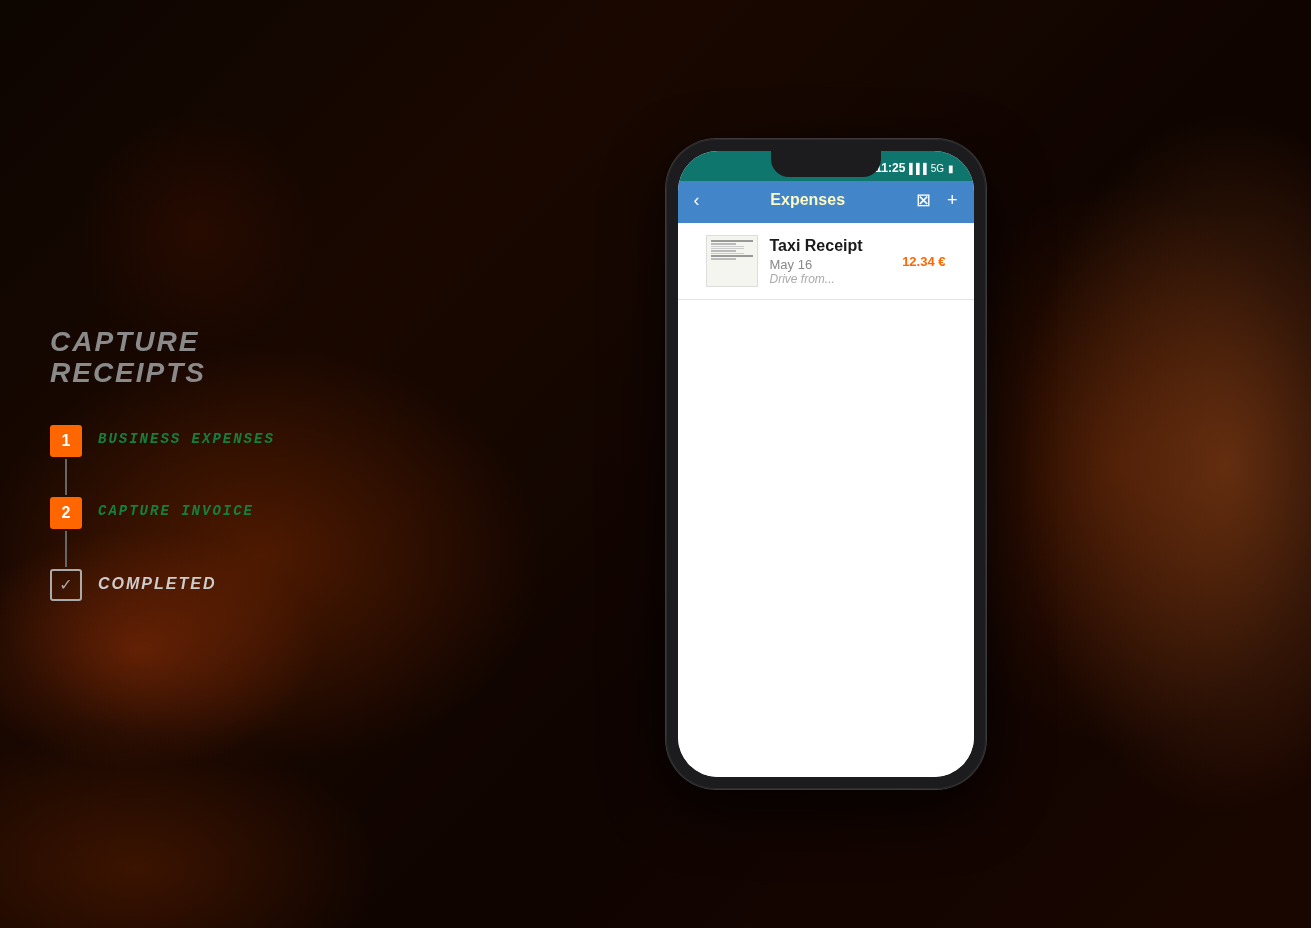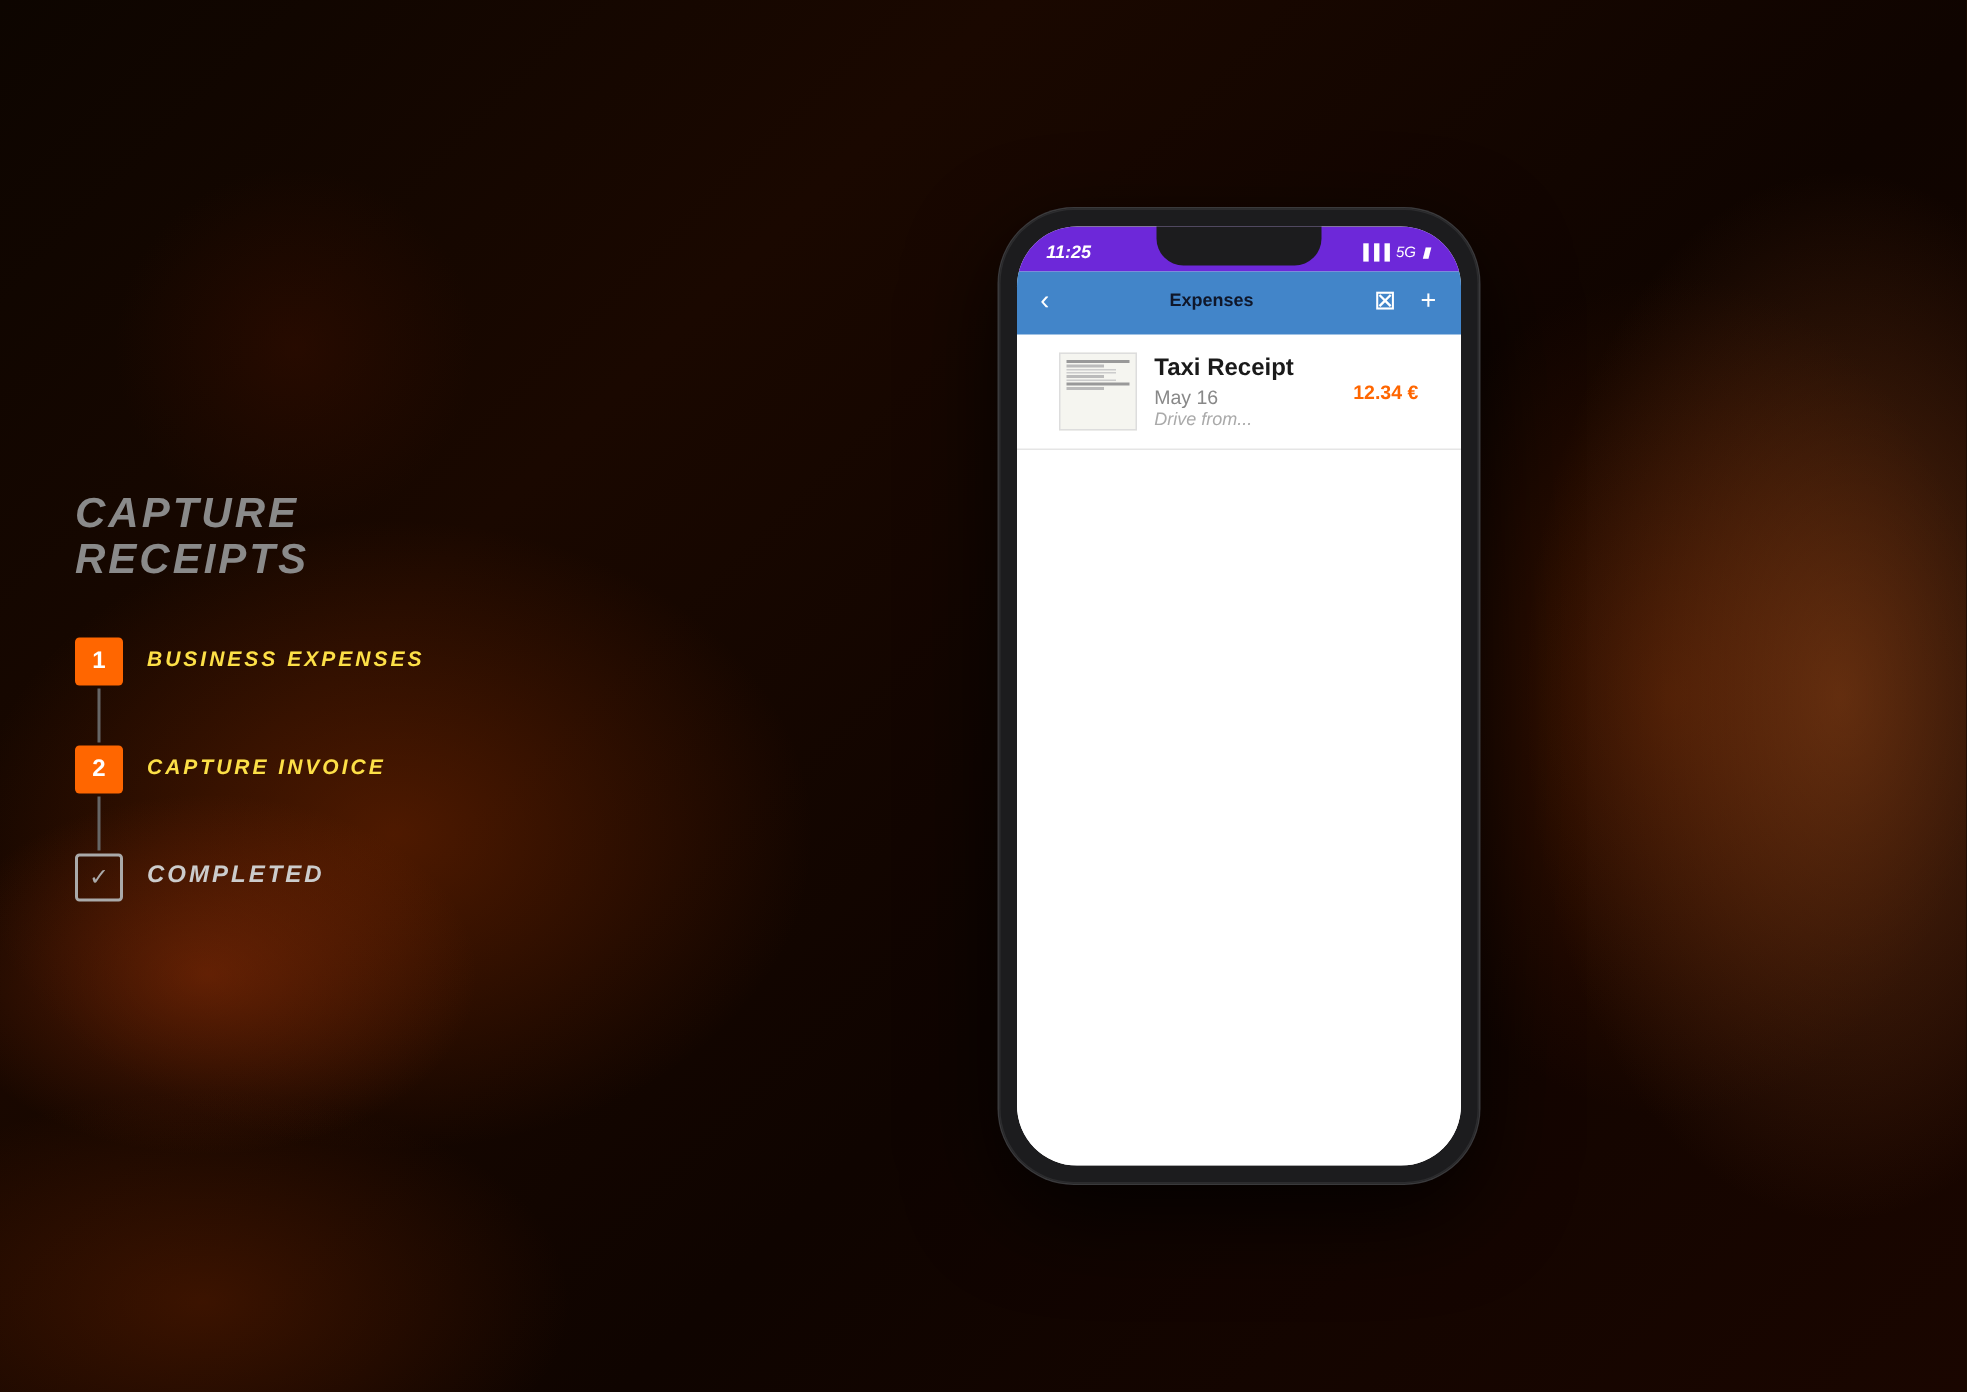--- a/index.html
+++ b/index.html
@@ -125,25 +125,26 @@
     .step-line {
       width: 2px;
       height: 36px;
       background: #666;
       margin: 2px 0;
     }
 
     .step-label {
       font-size: 14px;
       font-weight: 900;
-      color: #fde047;
+      color: #15803d;
       letter-spacing: 2px;
       text-transform: uppercase;
       margin-top: 6px;
       font-style: italic;
+      font-family: Liberation Mono, monospace;
     }
 
     .step-label-check {
       font-size: 16px;
       font-weight: 900;
       color: #cccccc;
       letter-spacing: 2px;
       text-transform: uppercase;
       margin-top: 6px;
       font-style: italic;
@@ -176,27 +177,26 @@
       height: 100%;
       background: white;
       border-radius: 40px;
       overflow: hidden;
       display: flex;
       flex-direction: column;
     }
 
     
     .status-bar {
-      background: #6d28d9;
+      background: #0f766e;
       padding: 10px 20px 6px;
       display: flex;
-      justify-content: space-between;
-      align-items: center;
-      flex-shrink: 0;
-      font-style: italic;
+      justify-content: flex-end;
+      align-items: center;
+      flex-shrink: 0;
     }
 
     .status-time {
       color: white;
       font-size: 12px;
       font-weight: 600;
     }
 
     .status-right {
       display: flex;
@@ -210,22 +210,22 @@
     .phone-header {
       background: #4285c9;
       padding: 8px 16px 12px;
       display: flex;
       align-items: center;
       justify-content: space-between;
       flex-shrink: 0;
     }
 
     .phone-header-title {
-      color: #0f172a;
-      font-size: 12px;
+      color: #fef9c3;
+      font-size: 16px;
       font-weight: 600;
     }
 
     .header-icon {
       color: white;
       font-size: 18px;
       font-weight: 300;
     }
 
     .header-icons {

